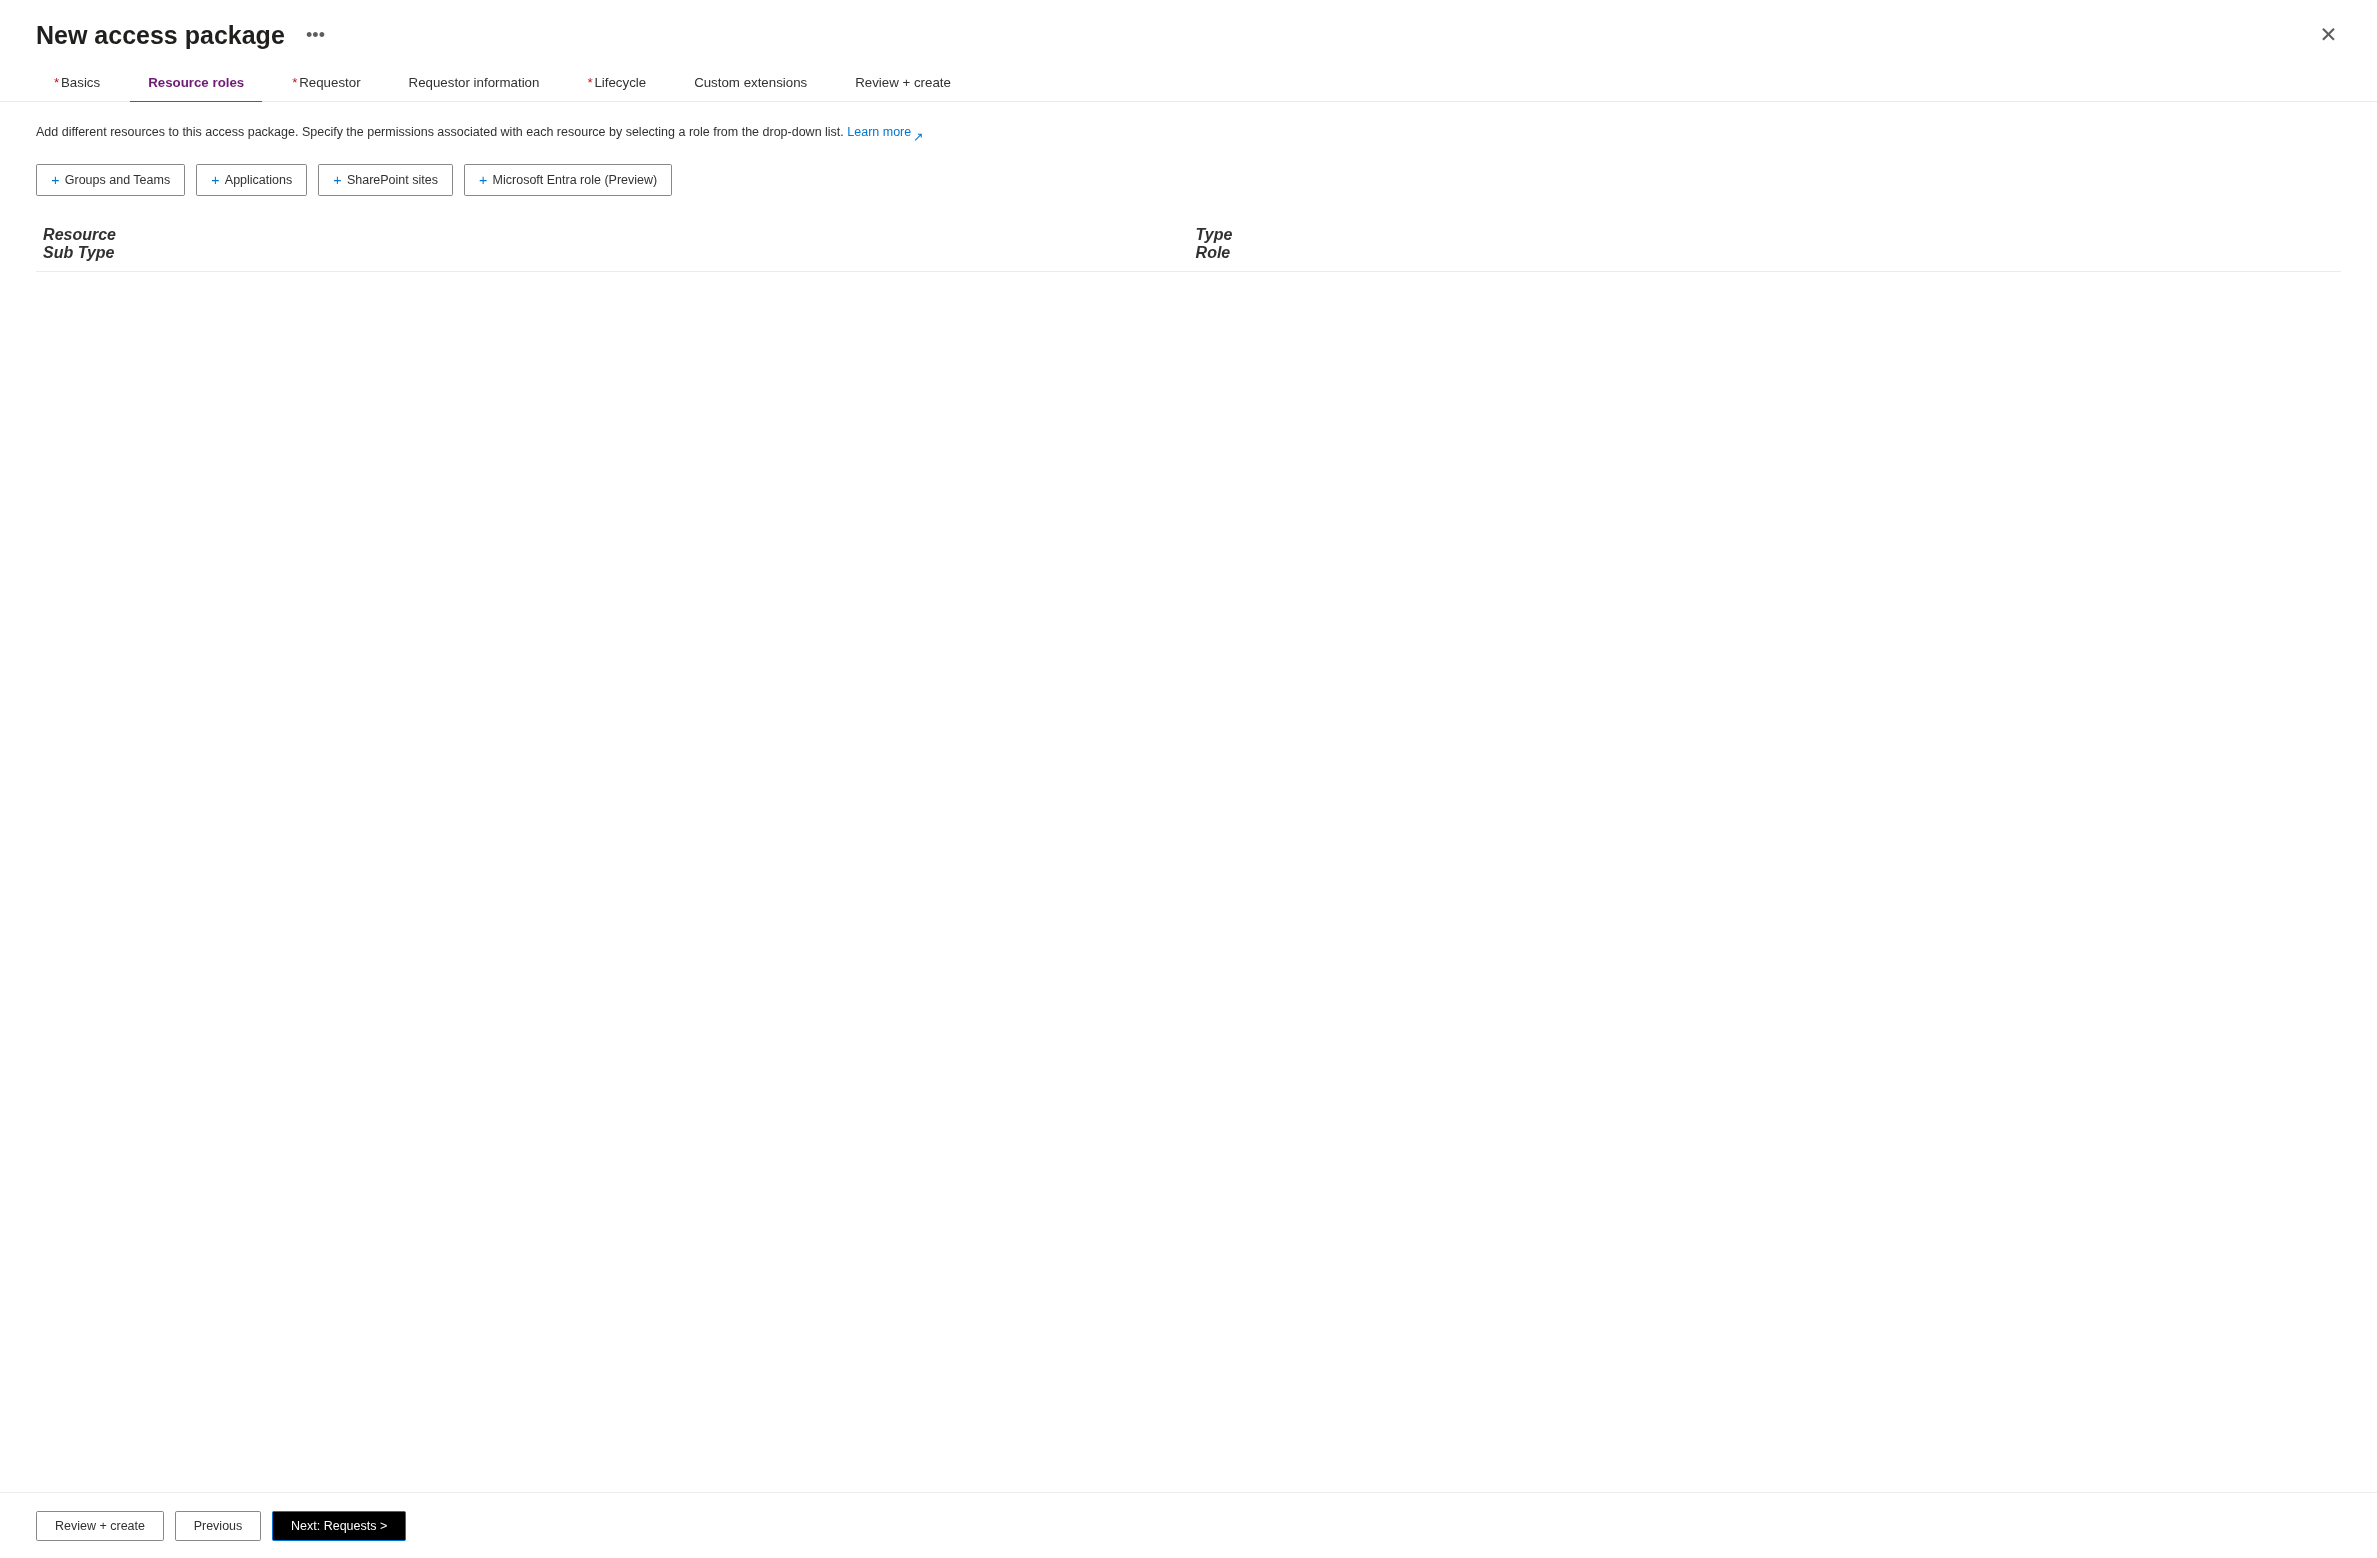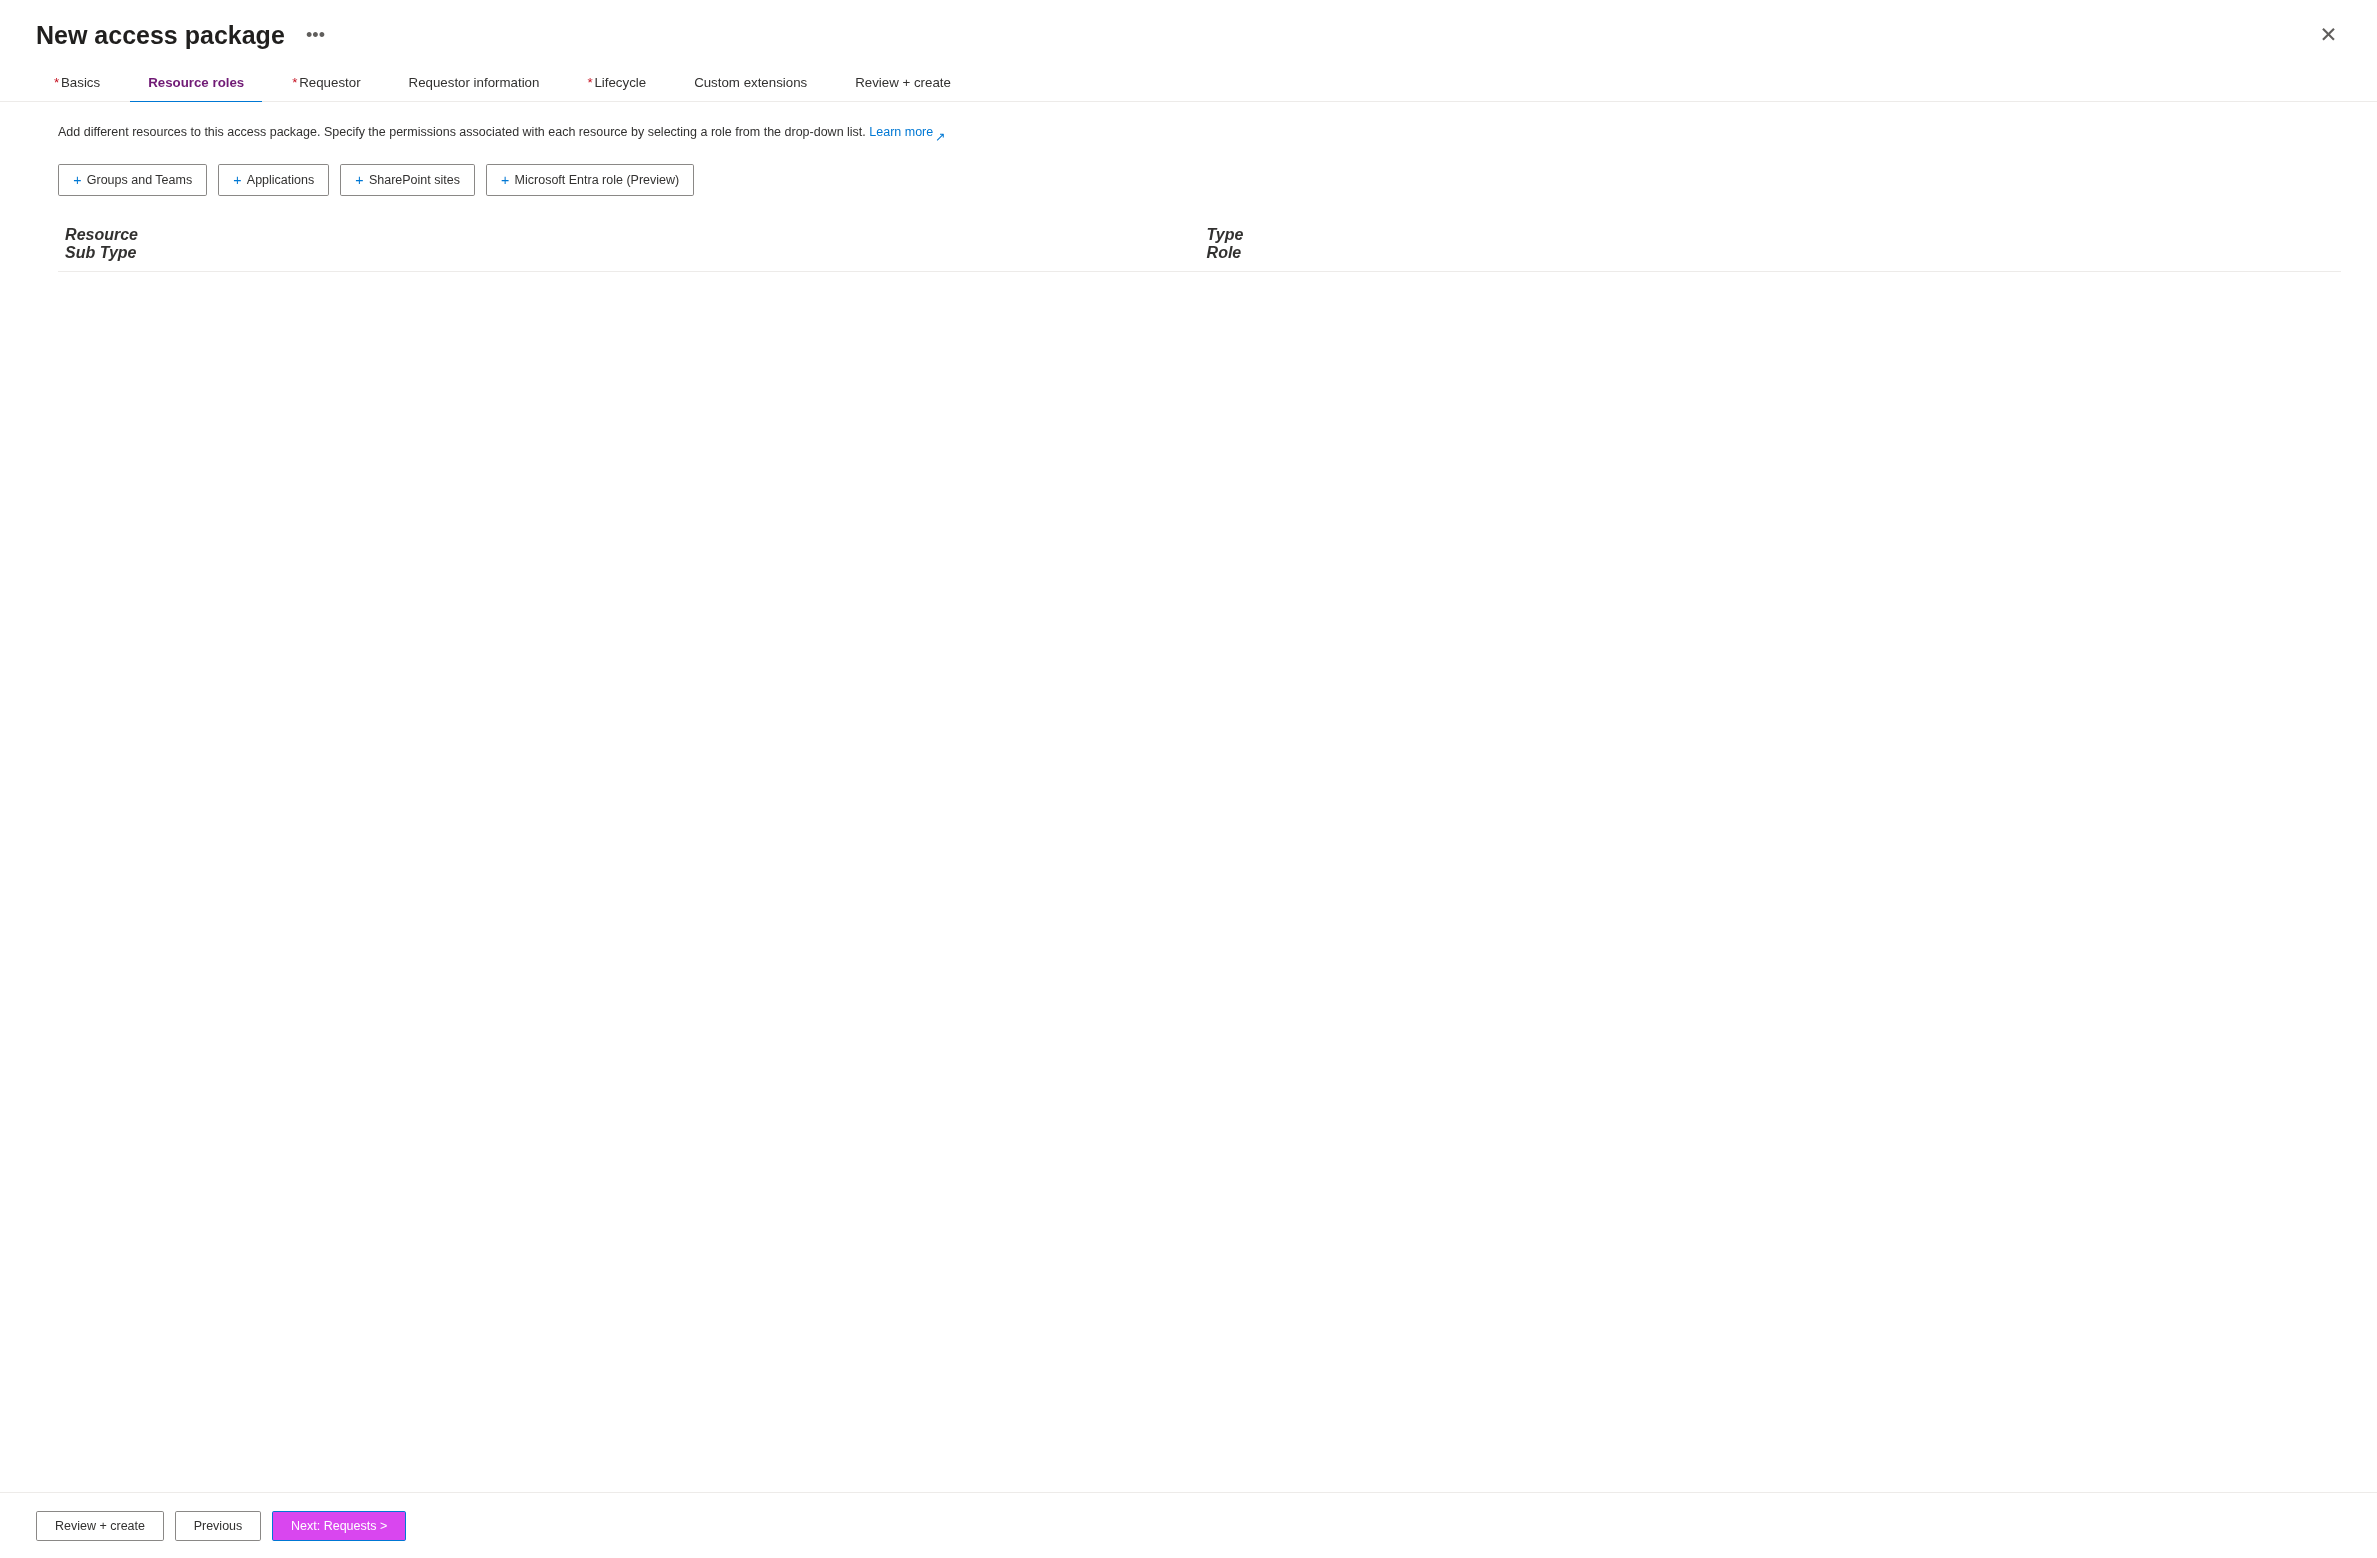--- a/index.html
+++ b/index.html
@@ -94,21 +94,20 @@
 
     .tab-item .required-star {
       color: #c50f1f;
       margin-right: 1.8px;
     }
 
     .content-area {
       flex: 1;
       padding: 21.4px 36px;
       overflow-y: auto;
-      margin-left: 22px;
     }
 
     .description-text {
       font-size: 12.5px;
       color: #323130;
       margin-bottom: 21.4px;
       line-height: 1.5;
     }
 
     .learn-more-link {
@@ -190,21 +189,21 @@
       border-radius: 1.8px;
     }
 
     .footer-btn.outline {
       background: #fff;
       border: 0.9px solid #8a8886;
       color: #323130;
     }
 
     .footer-btn.primary {
-      background: #d946ef;
+      background: #000000;
       border: 0.9px solid #0078d4;
       color: #fff;
     }
   </style>
 </head>
 <body>
 
 <div class="page-container">
 
   <div class="header">

